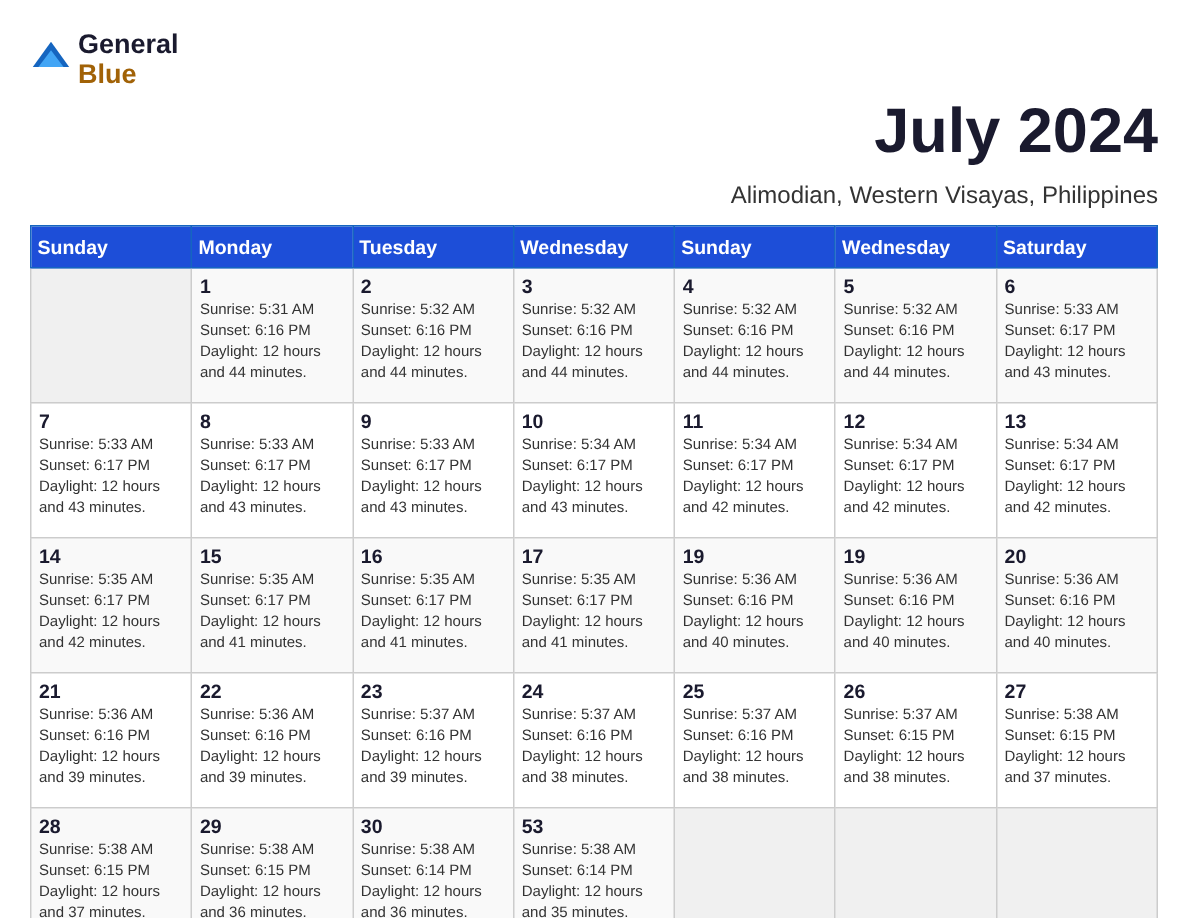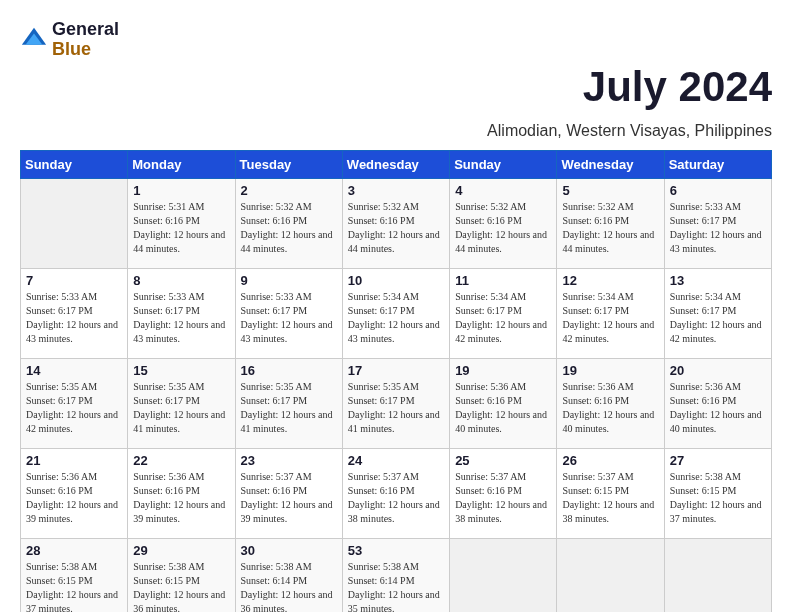--- a/index.html
+++ b/index.html
@@ -80,21 +80,20 @@
       font-weight: bold;
       font-size: 13px;
       color: #1a1a2e;
       display: block;
       margin-bottom: 2px;
     }
     .day-info {
       font-size: 10px;
       color: #333;
       line-height: 1.4;
-      font-family: Liberation Serif, serif;
     }
     .empty-cell {
       background-color: #f0f0f0 !important;
     }
   </style>
 </head>
 <body>
 
 <div class="header">
   <div class="logo">

